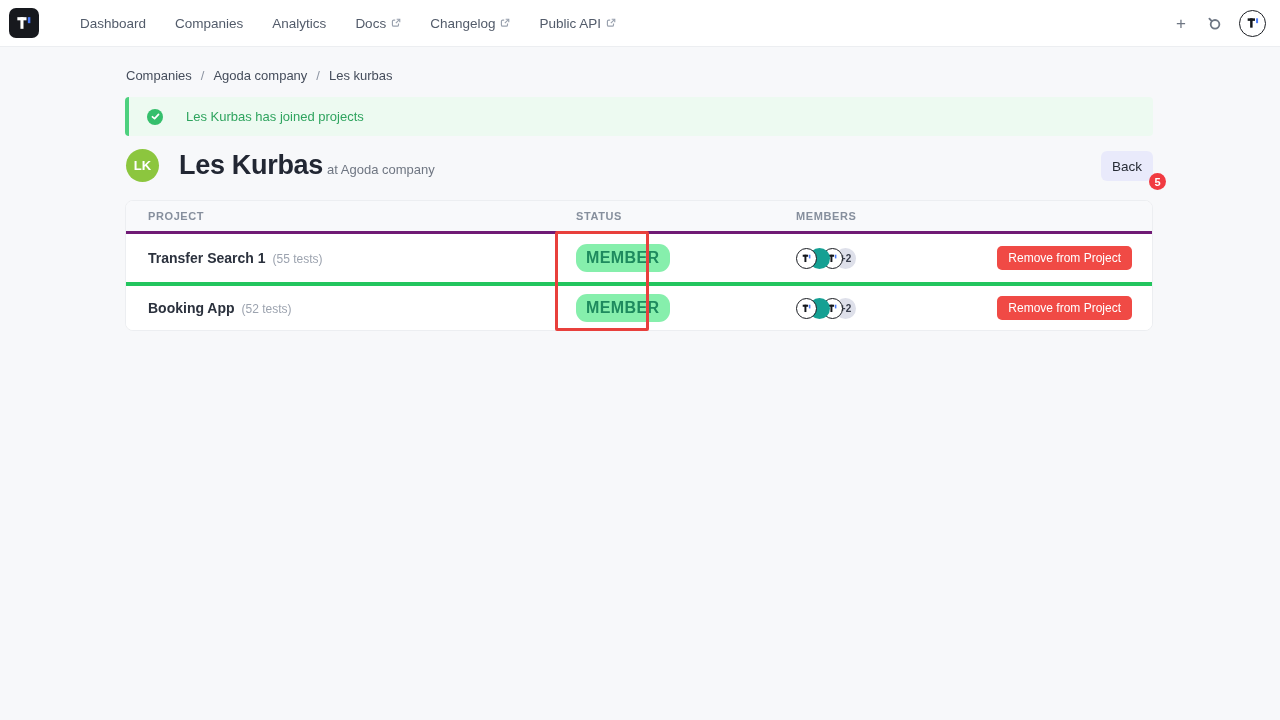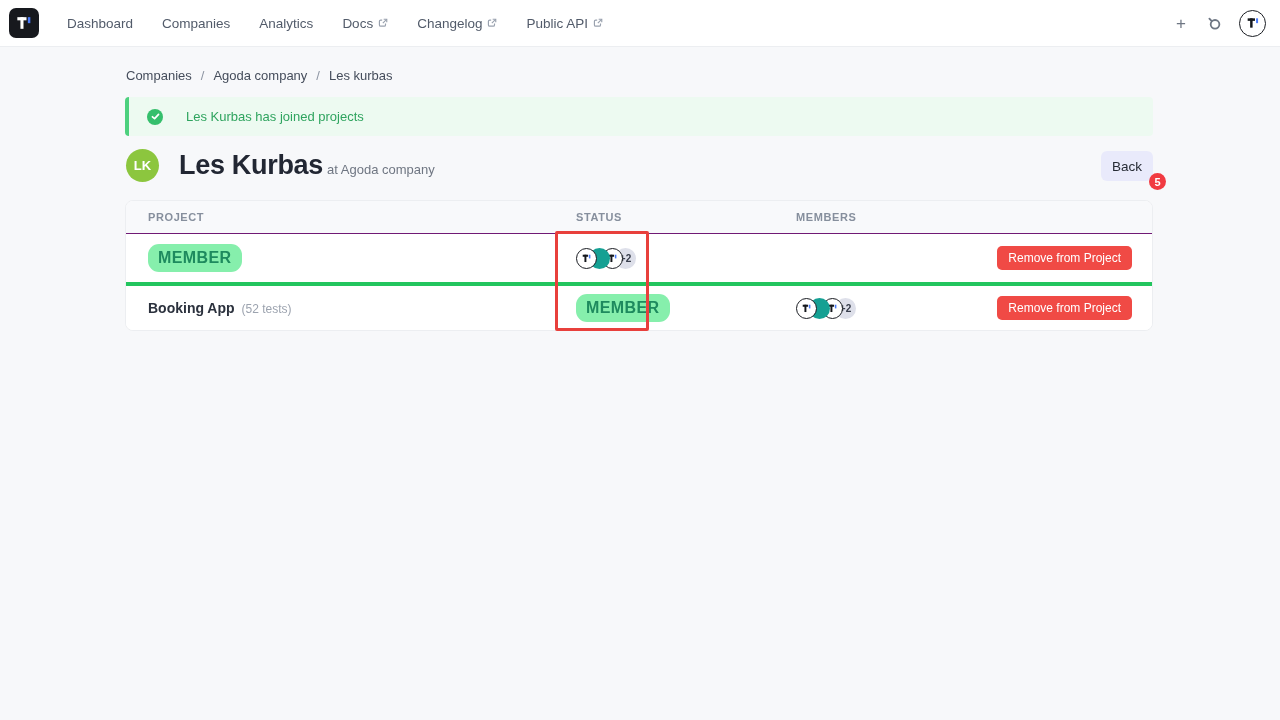--- a/index.html
+++ b/index.html
@@ -1,21 +1,21 @@
 <!DOCTYPE html>
 <html><head>
 <meta charset="utf-8">
 <style>
   * { margin:0; padding:0; box-sizing:border-box; }
   html,body { width:1280px; height:720px; overflow:hidden; }
   body { font-family:"Liberation Sans", sans-serif; background:#F7F8FA; position:relative; }
 
   
   .topnav { position:absolute; top:0; left:0; width:1280px; height:47px; background:#FFFFFF;
-            border-bottom:1px solid #ECEEF1; display:flex; align-items:center; z-index:10; }
+            border-bottom:1px solid #ECEEF1; display:flex; align-items:center; z-index:10;gap:13px; }
   .logo-box { width:30px; height:30px; background:#17191E; border-radius:7px; margin-left:9px;
               display:flex; align-items:center; justify-content:center; cursor:pointer; }
   .navlinks { display:flex; gap:29px; margin-left:28px; }
   .navlink { display:flex; align-items:center; gap:5px; font-size:13.5px; color:#525B6A; cursor:pointer; }
   .nav-right { margin-left:auto; display:flex; align-items:center; gap:16px; margin-right:14px; }
   .plus-icon { font-size:17px; color:#6E7683; cursor:pointer; line-height:1; padding:2px 4px; }
   .search-icon { cursor:pointer; display:flex; }
   .nav-avatar { width:27px; height:27px; background:#fff; border:1.6px solid #1A1D23; border-radius:50%;
                 display:flex; align-items:center; justify-content:center; cursor:pointer; }
 
@@ -46,21 +46,21 @@
               color:#262B35; font-size:13.5px; border-radius:6px; }
   .back-badge { position:absolute; left:1149px; top:126px; width:17px; height:17px; background:#F13A41;
                 border-radius:50%; color:#fff; font-size:11px; font-weight:700; display:flex;
                 align-items:center; justify-content:center; z-index:5; }
 
   
   .card { position:absolute; left:125px; top:153px; width:1028px; background:#fff;
           border:1px solid #ECEEF1; border-radius:8px; overflow:hidden; }
   .thead, .trow { display:grid; grid-template-columns:428px 220px 1fr auto; align-items:center;
                   padding:0 20px 0 22px; }
-  .thead { height:33px; background:#F8F9FB; border-bottom:1px solid #701a75; }
+  .thead { height:33px; background:#F8F9FB; border-bottom:3px solid #701a75; }
   .th { font-size:11px; font-weight:700; color:#868F9D; letter-spacing:0.6px; }
   .trow { height:48px; background:#fff; }
   .trow + .trow { border-top:4px solid #22c55e; }
   .proj-name { font-size:14px; font-weight:700; color:#2B313D; cursor:pointer; }
   .proj-tests { font-size:12px; color:#9CA3AF; margin-left:7px; font-weight:400; }
   .member-pill { display:inline-block; background:#86efac; color:#1E8A5E; font-size:16px; font-weight:700;
                  letter-spacing:0.4px; padding:5px 10px; border-radius:11px;text-align:right; }
   .avstack { display:flex; }
   .av { width:21px; height:21px; border-radius:50%; display:flex; align-items:center; justify-content:center; flex:none; }
   .av + .av { margin-left:-8px; }
@@ -169,20 +169,23 @@
   <section class="card">
     <div class="thead">
       <span class="th">PROJECT</span>
       <span class="th">STATUS</span>
       <span class="th">MEMBERS</span>
       <span class="th"></span>
     </div>
 
     <div class="trow">
       <span>
+        <span class="proj-name">Transfer Search 1</span><span class="proj-tests">(55 tests)</span>
+      </span>
+      <span>
         <span class="member-pill">MEMBER</span>
       </span>
       <span class="avstack">
         <span class="av av-logo">
           <svg width="13" height="13" viewBox="0 0 24 24">
               <rect x="5" y="5" width="10" height="3.8" fill="#14171C"></rect>
               <rect x="8.2" y="5" width="3.6" height="13.5" fill="#14171C"></rect>
               <rect x="16.4" y="5" width="2.8" height="6.8" fill="#4A7BF8"></rect>
             </svg>
         </span>

